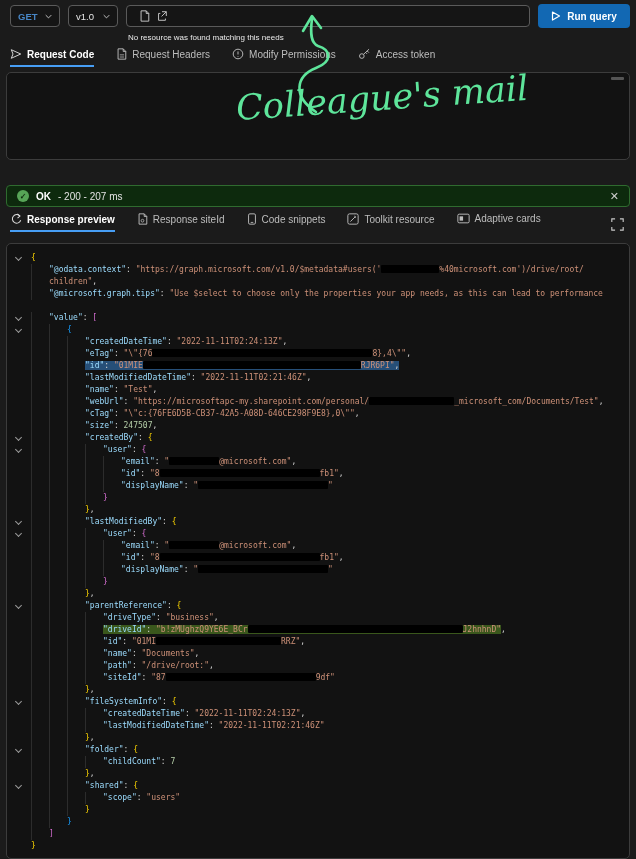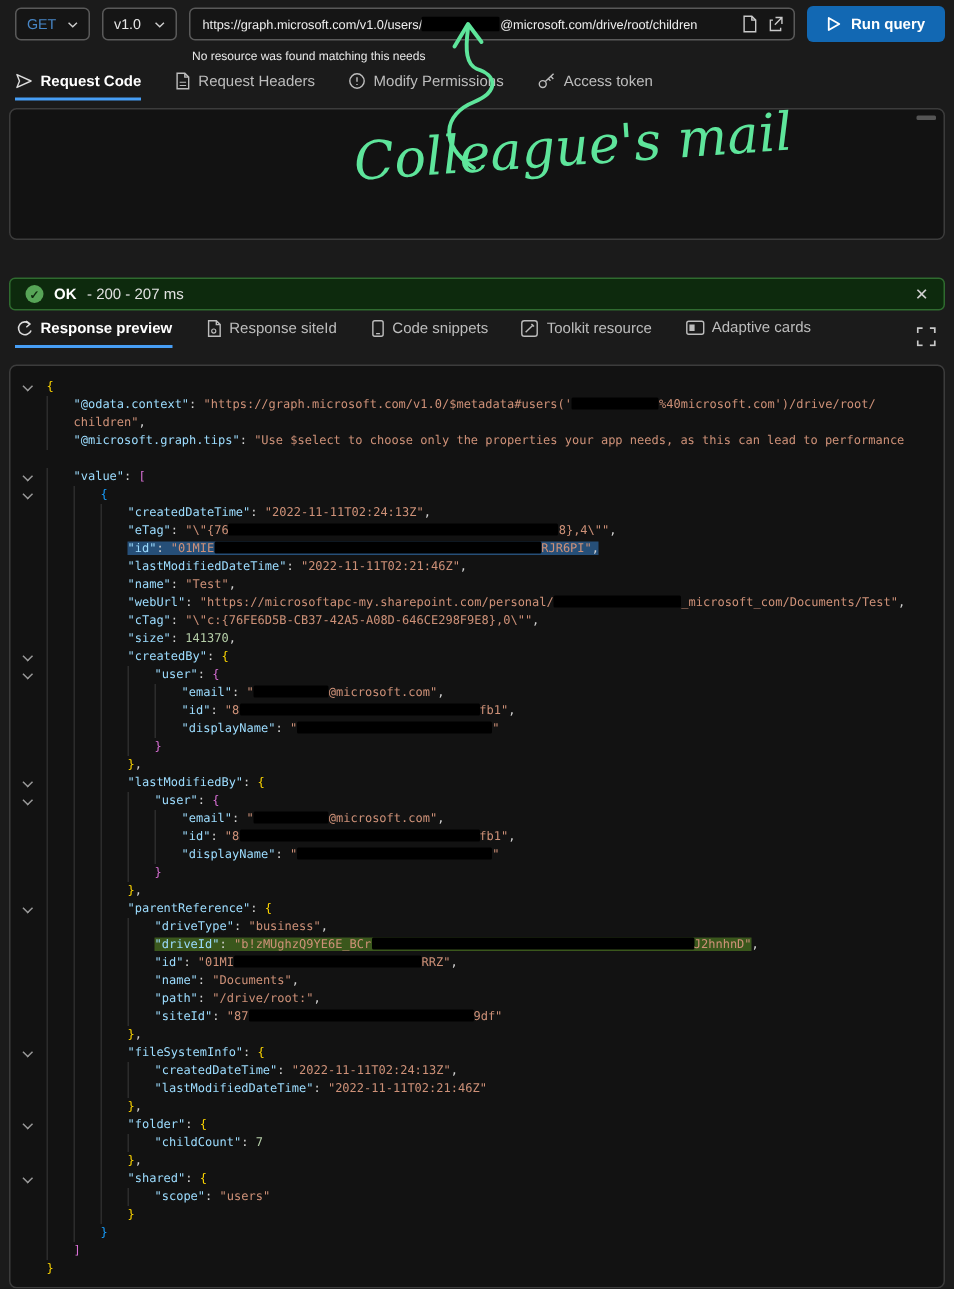--- a/index.html
+++ b/index.html
@@ -4,21 +4,21 @@
 <style>
   *{margin:0;padding:0;box-sizing:border-box}
   html,body{width:636px;height:859px;overflow:hidden;background:#1b1b1b;
     font-family:"Liberation Sans",sans-serif;color:#d6d6d6;position:relative}
   .abs{position:absolute}
 
   
   .dd{background:#151515;border:1px solid #5a5a5a;border-radius:4px;height:22px;
       display:flex;align-items:center;justify-content:space-between;padding:0 7px;font-size:9.5px}
   .dd .chv{width:7px;height:7px;display:inline-block}
-  .method{color:#4786c6;font-weight:normal}
+  .method{color:#4786c6;font-weight:bold}
   .ver{color:#e6e6e6}
   .urlfield{background:#151515;border:1px solid #5a5a5a;border-radius:4px;height:22px;
       display:flex;align-items:center;padding:0 6px 0 8px;font-size:8.5px;color:#f0f0f0;overflow:hidden;white-space:nowrap}
   .urlfield .grow{flex:1 1 auto;overflow:hidden;display:flex;align-items:center}
   .redact-inline{display:inline-block;height:10px;background:#000;border-radius:1px;flex:0 0 auto}
   .ic{flex:0 0 auto;display:inline-flex;align-items:center;justify-content:center;color:#c9c9c9}
   .runbtn{background:#1268b3;border:none;border-radius:4px;height:24px;display:flex;align-items:center;
       justify-content:center;gap:6px;color:#fff;font-size:10px;font-weight:bold;cursor:pointer;width:92px}
   .hint{font-size:8px;color:#e9e9e9}
 
@@ -66,25 +66,20 @@
 </div>
 
 <div class="abs dd" style="left:68px;top:5px;width:50px">
   <span class="ver">v1.0</span>
   <svg class="chv" viewBox="0 0 10 10">
       <path d="M1 3 L5 7 L9 3" fill="none" stroke="#cfcfcf" stroke-width="1.3"></path>
     </svg>
 </div>
 
 <div class="abs urlfield" style="left:126px;top:5px;width:404px">
-  <span class="grow">
-    <span>https://graph.microsoft.com/v1.0/users/</span>
-      <span class="redact-inline" style="width:52px"></span>
-      <span>@microsoft.com/drive/root/children</span>
-  </span>
   <span class="ic" style="margin-left:4px">
     <svg width="11" height="12" viewBox="0 0 12 14">
         <path d="M2 1 h6 l3 3 v9 H2 z M8 1 v3 h3" fill="none" stroke="currentColor" stroke-width="1.1"></path>
       </svg>
   </span>
   <span class="ic" style="margin-left:6px">
     <svg width="12" height="12" viewBox="0 0 14 14">
         <path d="M5 4 H3 v8 h8 v-2" fill="none" stroke="currentColor" stroke-width="1.1"></path>
         <path d="M7 2 h5 v5 M12 2 L6.5 7.5" fill="none" stroke="currentColor" stroke-width="1.1"></path>
       </svg>
@@ -200,21 +195,21 @@
       <div class="cl"><span class="gut"></span></div>
       <div class="cl"><span class="gut"><span class="chev"></span></span><span class="lc"><span class="gl"></span><span style="color: rgb(156, 220, 254);">"value"</span><span style="color: rgb(212, 212, 212);">: </span><span style="color: rgb(218, 112, 214);">[</span></span></div>
       <div class="cl"><span class="gut"><span class="chev"></span></span><span class="lc"><span class="gl"></span><span class="gl"></span><span style="color: rgb(23, 159, 255);">{</span></span></div>
       <div class="cl"><span class="gut"></span><span class="lc"><span class="gl"></span><span class="gl"></span><span class="gl"></span><span style="color: rgb(156, 220, 254);">"createdDateTime"</span><span style="color: rgb(212, 212, 212);">: </span><span style="color: rgb(206, 145, 120);">"2022-11-11T02:24:13Z"</span><span style="color: rgb(212, 212, 212);">,</span></span></div>
       <div class="cl"><span class="gut"></span><span class="lc"><span class="gl"></span><span class="gl"></span><span class="gl"></span><span style="color: rgb(156, 220, 254);">"eTag"</span><span style="color: rgb(212, 212, 212);">: </span><span style="color: rgb(206, 145, 120);">"\"{76</span><span class="redact" style="width: 220px;"></span><span style="color: rgb(206, 145, 120);">8},4\""</span><span style="color: rgb(212, 212, 212);">,</span></span></div>
       <div class="cl"><span class="gut"></span><span class="lc"><span class="gl"></span><span class="gl"></span><span class="gl"></span><span class="hl-sel"><span style="color: rgb(156, 220, 254);">"id"</span><span style="color: rgb(212, 212, 212);">: </span><span style="color: rgb(206, 145, 120);">"01MIE</span><span class="redact" style="width: 218px;"></span><span style="color: rgb(206, 145, 120);">RJR6PI"</span><span style="color: rgb(212, 212, 212);">,</span></span></span></div>
       <div class="cl"><span class="gut"></span><span class="lc"><span class="gl"></span><span class="gl"></span><span class="gl"></span><span style="color: rgb(156, 220, 254);">"lastModifiedDateTime"</span><span style="color: rgb(212, 212, 212);">: </span><span style="color: rgb(206, 145, 120);">"2022-11-11T02:21:46Z"</span><span style="color: rgb(212, 212, 212);">,</span></span></div>
       <div class="cl"><span class="gut"></span><span class="lc"><span class="gl"></span><span class="gl"></span><span class="gl"></span><span style="color: rgb(156, 220, 254);">"name"</span><span style="color: rgb(212, 212, 212);">: </span><span style="color: rgb(206, 145, 120);">"Test"</span><span style="color: rgb(212, 212, 212);">,</span></span></div>
       <div class="cl"><span class="gut"></span><span class="lc"><span class="gl"></span><span class="gl"></span><span class="gl"></span><span style="color: rgb(156, 220, 254);">"webUrl"</span><span style="color: rgb(212, 212, 212);">: </span><span style="color: rgb(206, 145, 120);">"https://microsoftapc-my.sharepoint.com/personal/</span><span class="redact" style="width: 85px;"></span><span style="color: rgb(206, 145, 120);">_microsoft_com/Documents/Test"</span><span style="color: rgb(212, 212, 212);">,</span></span></div>
       <div class="cl"><span class="gut"></span><span class="lc"><span class="gl"></span><span class="gl"></span><span class="gl"></span><span style="color: rgb(156, 220, 254);">"cTag"</span><span style="color: rgb(212, 212, 212);">: </span><span style="color: rgb(206, 145, 120);">"\"c:{76FE6D5B-CB37-42A5-A08D-646CE298F9E8},0\""</span><span style="color: rgb(212, 212, 212);">,</span></span></div>
-      <div class="cl"><span class="gut"></span><span class="lc"><span class="gl"></span><span class="gl"></span><span class="gl"></span><span style="color: rgb(156, 220, 254);">"size"</span><span style="color: rgb(212, 212, 212);">: </span><span style="color: rgb(181, 206, 168);">141370</span><span style="color: rgb(212, 212, 212);">,</span></span></div>
+      <div class="cl"><span class="gut"></span><span class="lc"><span class="gl"></span><span class="gl"></span><span class="gl"></span><span style="color: rgb(156, 220, 254);">"size"</span><span style="color: rgb(212, 212, 212);">: </span><span style="color: rgb(181, 206, 168);">247507</span><span style="color: rgb(212, 212, 212);">,</span></span></div>
       <div class="cl"><span class="gut"><span class="chev"></span></span><span class="lc"><span class="gl"></span><span class="gl"></span><span class="gl"></span><span style="color: rgb(156, 220, 254);">"createdBy"</span><span style="color: rgb(212, 212, 212);">: </span><span style="color: rgb(255, 215, 0);">{</span></span></div>
       <div class="cl"><span class="gut"><span class="chev"></span></span><span class="lc"><span class="gl"></span><span class="gl"></span><span class="gl"></span><span class="gl"></span><span style="color: rgb(156, 220, 254);">"user"</span><span style="color: rgb(212, 212, 212);">: </span><span style="color: rgb(218, 112, 214);">{</span></span></div>
       <div class="cl"><span class="gut"></span><span class="lc"><span class="gl"></span><span class="gl"></span><span class="gl"></span><span class="gl"></span><span class="gl"></span><span style="color: rgb(156, 220, 254);">"email"</span><span style="color: rgb(212, 212, 212);">: </span><span style="color: rgb(206, 145, 120);">"</span><span class="redact" style="width: 50px;"></span><span style="color: rgb(206, 145, 120);">@microsoft.com"</span><span style="color: rgb(212, 212, 212);">,</span></span></div>
       <div class="cl"><span class="gut"></span><span class="lc"><span class="gl"></span><span class="gl"></span><span class="gl"></span><span class="gl"></span><span class="gl"></span><span style="color: rgb(156, 220, 254);">"id"</span><span style="color: rgb(212, 212, 212);">: </span><span style="color: rgb(206, 145, 120);">"8</span><span class="redact" style="width: 160px;"></span><span style="color: rgb(206, 145, 120);">fb1"</span><span style="color: rgb(212, 212, 212);">,</span></span></div>
       <div class="cl"><span class="gut"></span><span class="lc"><span class="gl"></span><span class="gl"></span><span class="gl"></span><span class="gl"></span><span class="gl"></span><span style="color: rgb(156, 220, 254);">"displayName"</span><span style="color: rgb(212, 212, 212);">: </span><span style="color: rgb(206, 145, 120);">"</span><span class="redact" style="width: 130px;"></span><span style="color: rgb(206, 145, 120);">"</span></span></div>
       <div class="cl"><span class="gut"></span><span class="lc"><span class="gl"></span><span class="gl"></span><span class="gl"></span><span class="gl"></span><span style="color: rgb(218, 112, 214);">}</span></span></div>
       <div class="cl"><span class="gut"></span><span class="lc"><span class="gl"></span><span class="gl"></span><span class="gl"></span><span style="color: rgb(255, 215, 0);">}</span><span style="color: rgb(212, 212, 212);">,</span></span></div>
       <div class="cl"><span class="gut"><span class="chev"></span></span><span class="lc"><span class="gl"></span><span class="gl"></span><span class="gl"></span><span style="color: rgb(156, 220, 254);">"lastModifiedBy"</span><span style="color: rgb(212, 212, 212);">: </span><span style="color: rgb(255, 215, 0);">{</span></span></div>
       <div class="cl"><span class="gut"><span class="chev"></span></span><span class="lc"><span class="gl"></span><span class="gl"></span><span class="gl"></span><span class="gl"></span><span style="color: rgb(156, 220, 254);">"user"</span><span style="color: rgb(212, 212, 212);">: </span><span style="color: rgb(218, 112, 214);">{</span></span></div>
       <div class="cl"><span class="gut"></span><span class="lc"><span class="gl"></span><span class="gl"></span><span class="gl"></span><span class="gl"></span><span class="gl"></span><span style="color: rgb(156, 220, 254);">"email"</span><span style="color: rgb(212, 212, 212);">: </span><span style="color: rgb(206, 145, 120);">"</span><span class="redact" style="width: 50px;"></span><span style="color: rgb(206, 145, 120);">@microsoft.com"</span><span style="color: rgb(212, 212, 212);">,</span></span></div>

